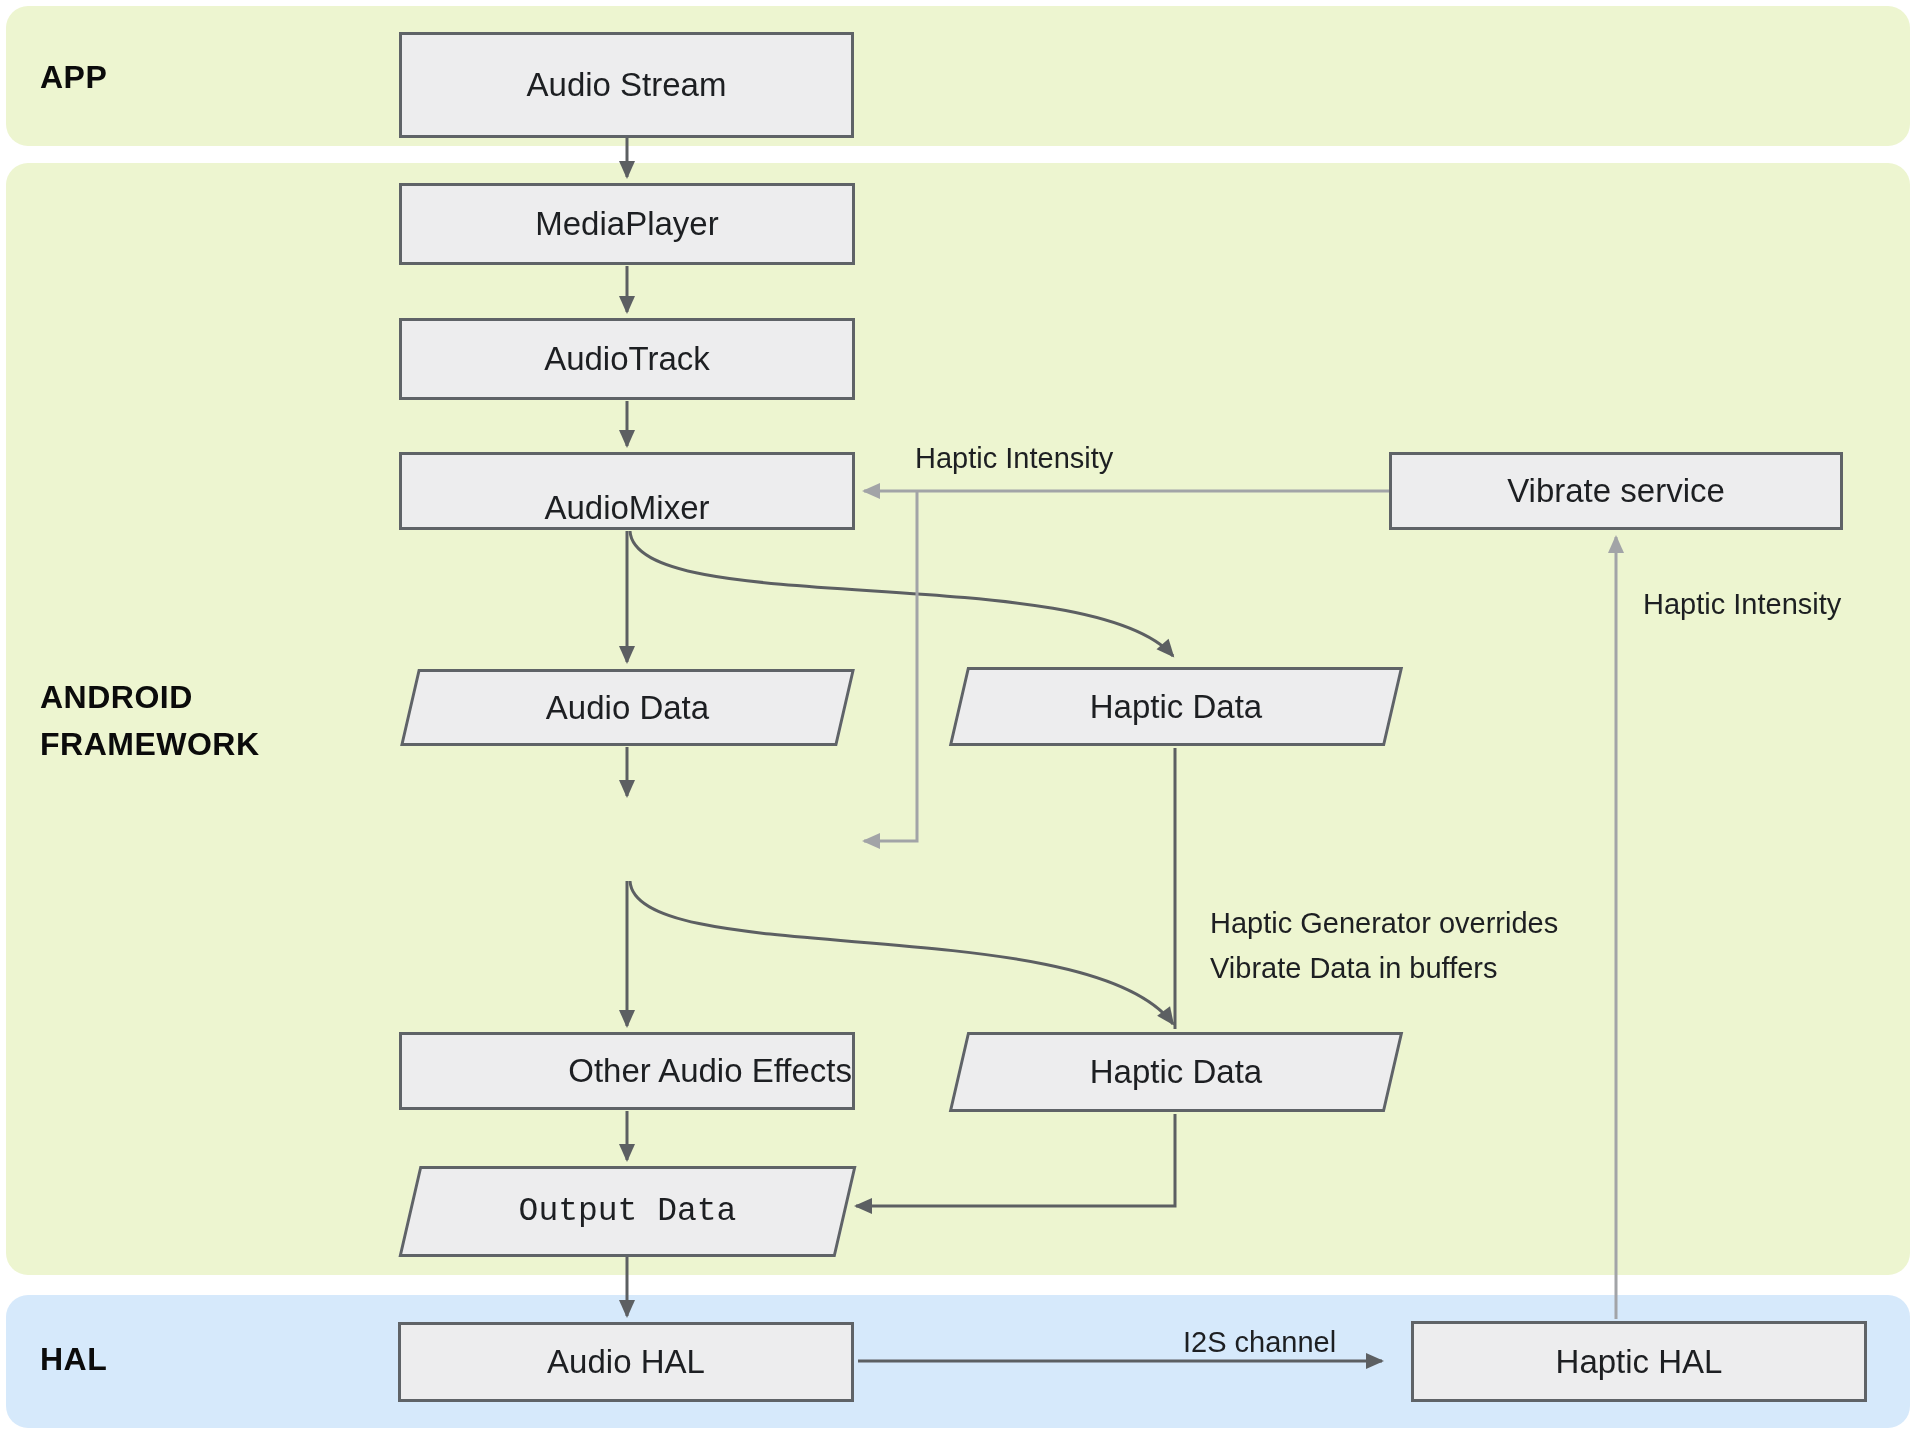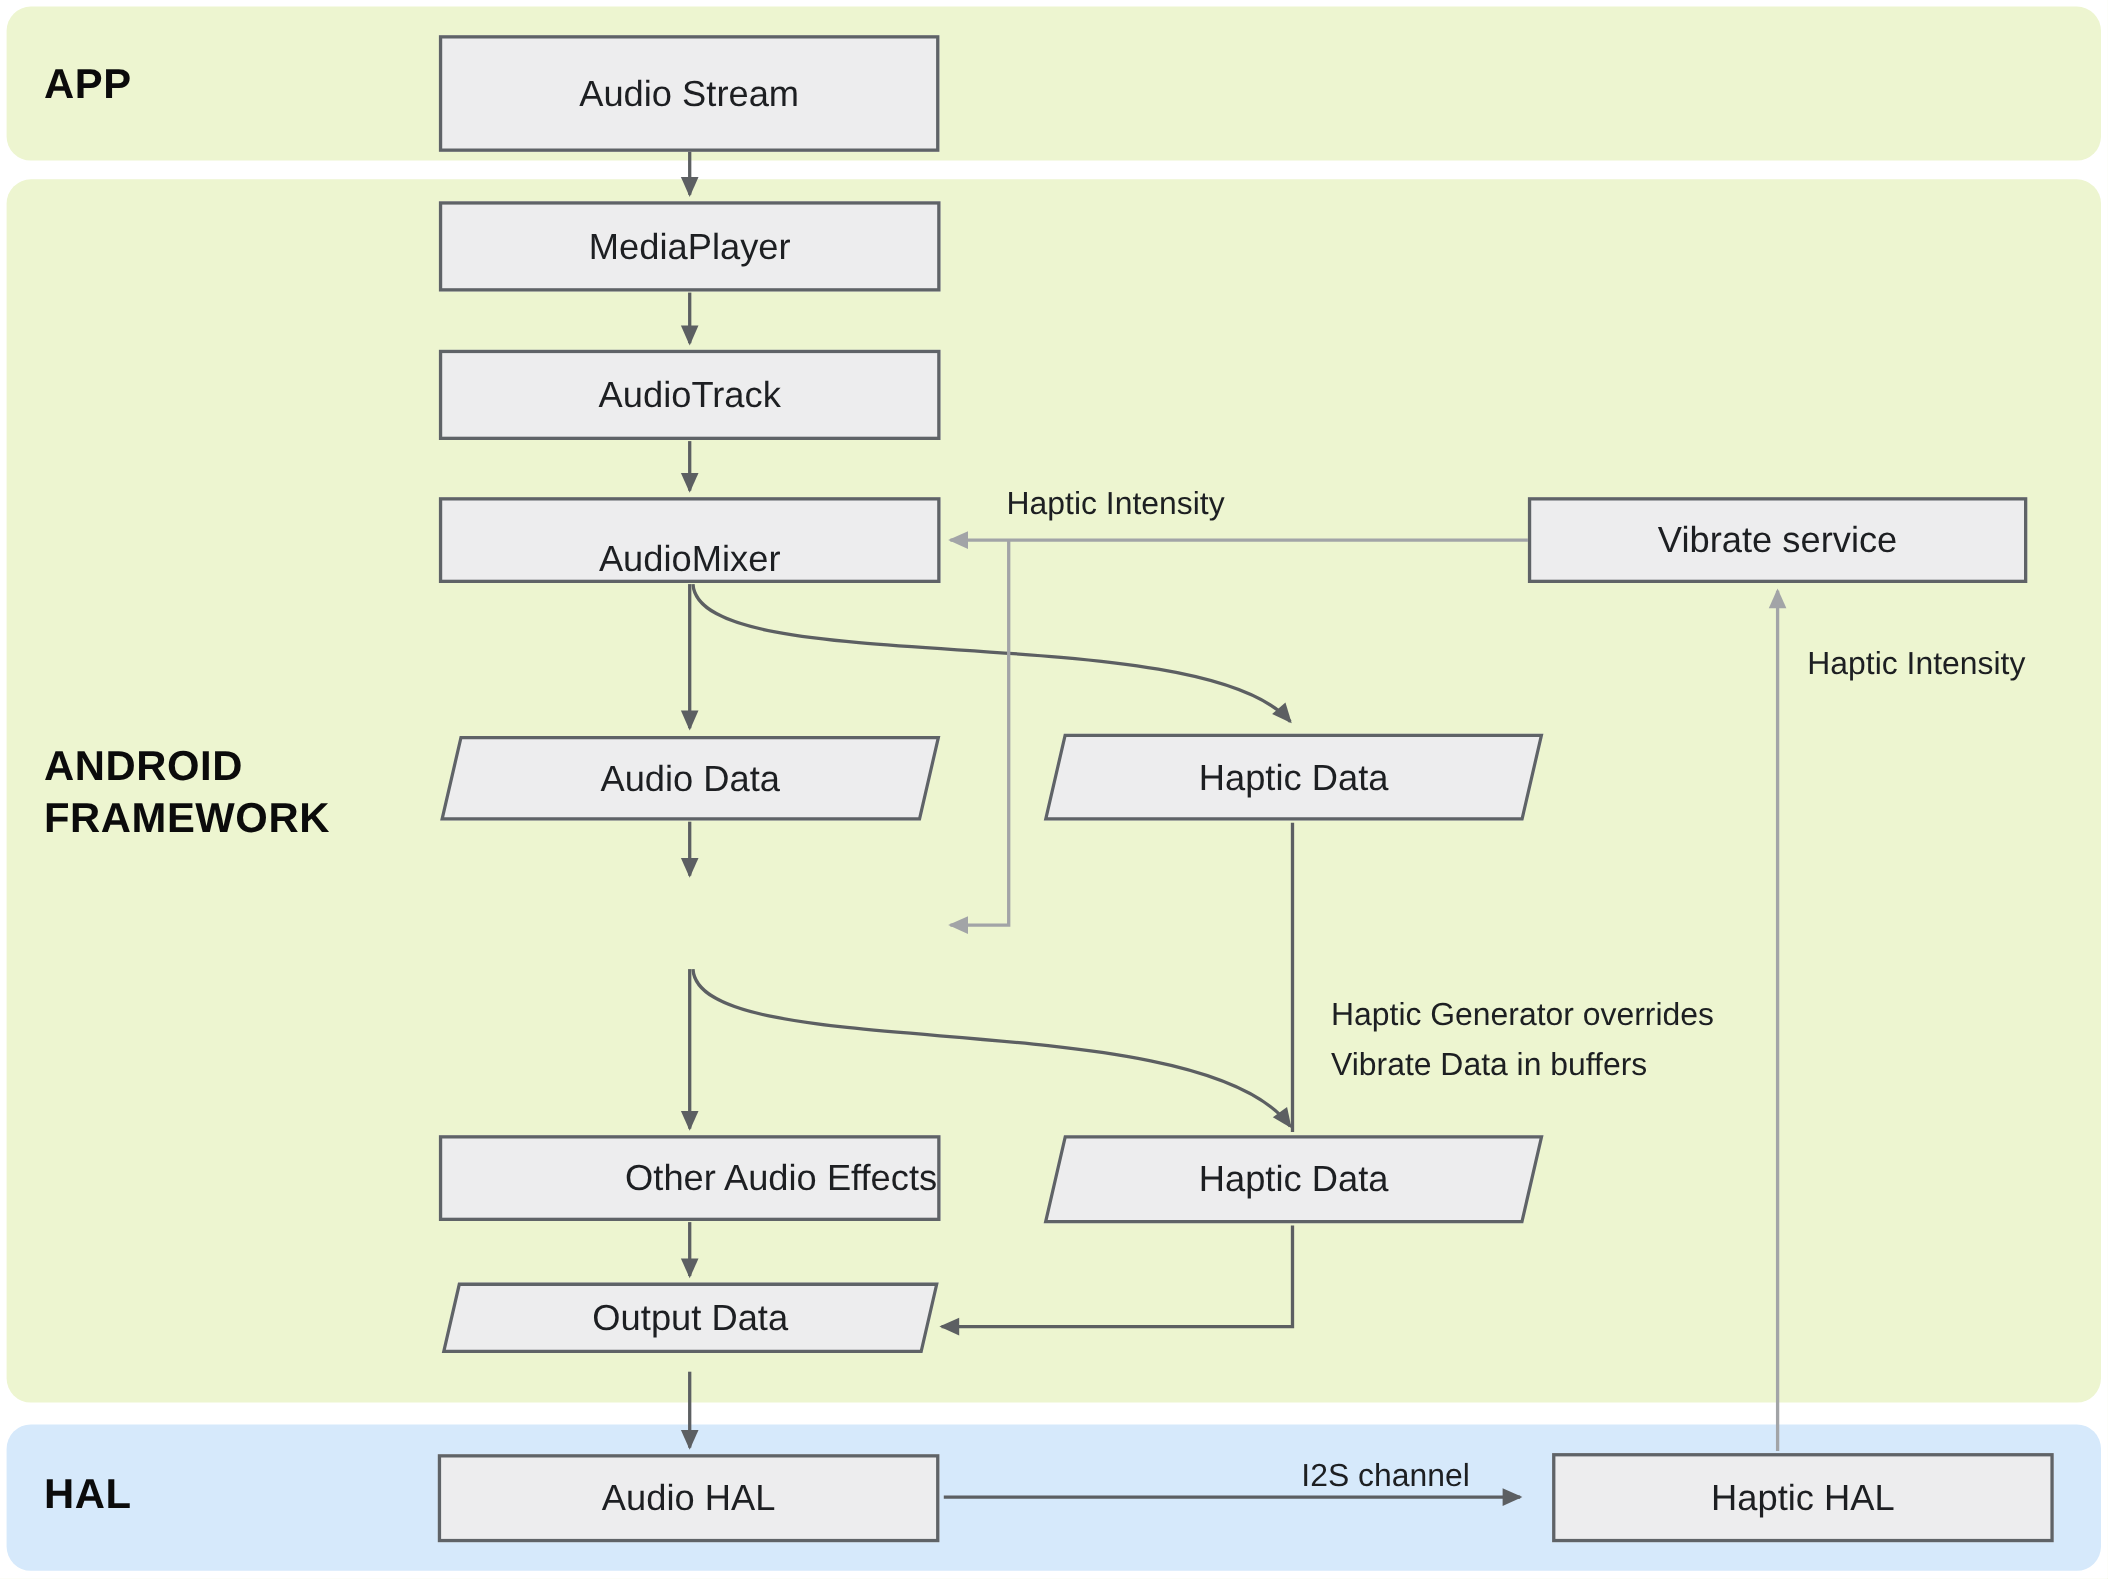--- a/index.html
+++ b/index.html
@@ -16,21 +16,21 @@
   html,body{margin:0;padding:0;background:var(--canvas-bg);}
   .canvas{
     position:relative;width:1916px;height:1435px;background:var(--canvas-bg);
     font-family:"Liberation Sans",sans-serif;overflow:hidden;
   }
   .band{position:absolute;border-radius:22px;}
   .band-app{left:6px;top:6px;width:1904px;height:140px;background:var(--band-green);}
   .band-framework{left:6px;top:163px;width:1904px;height:1112px;background:var(--band-green);}
   .band-hal{left:6px;top:1295px;width:1904px;height:133px;background:var(--band-blue);}
   .band-label{
-    position:absolute;font-size:38px;font-weight:bold;color:var(--band-label-color);
+    position:absolute;font-size:32px;font-weight:bold;color:var(--band-label-color);
     line-height:47px;letter-spacing:0.5px;white-space:pre;z-index:4;
   }
   .lbl-app{left:40px;top:54px;}
   .lbl-framework{left:40px;top:674px;}
   .lbl-hal{left:40px;top:1336px;}
 
   svg.connectors{position:absolute;left:0;top:0;z-index:2;pointer-events:none;}
   .stroke-dark{stroke:var(--line-dark);stroke-width:3;fill:none;}
   .stroke-gray{stroke:var(--line-gray);stroke-width:3;fill:none;}
   .mk-dark{fill:var(--line-dark);stroke:none;}
@@ -133,21 +133,21 @@
     <div class="pgram-label">Audio Data</div>
   </div>
   <div class="pgram" style="left:958px;top:667px;width:436px;height:79px;">
     <div class="pgram-bg"></div>
     <div class="pgram-label">Haptic Data</div>
   </div>
   <div class="pgram" style="left:958px;top:1032px;width:436px;height:80px;">
     <div class="pgram-bg"></div>
     <div class="pgram-label">Haptic Data</div>
   </div>
-  <div class="pgram" style="left:409px;top:1166px;width:437px;height:64px;">
+  <div class="pgram" style="left:409px;top:1166px;width:437px;height:91px;font-family:Liberation Mono, monospace;">
     <div class="pgram-bg"></div>
     <div class="pgram-label">Output Data</div>
   </div>
 
   <div class="annotation" style="left:915px;top:436px;">Haptic Intensity</div>
   <div class="annotation" style="left:1643px;top:582px;">Haptic Intensity</div>
   <div class="annotation" style="left:1210px;top:901px;"><div>Haptic Generator overrides</div><div>Vibrate Data in buffers</div></div>
   <div class="annotation" style="left:1183px;top:1320px;">I2S channel</div>
 
 </div>

